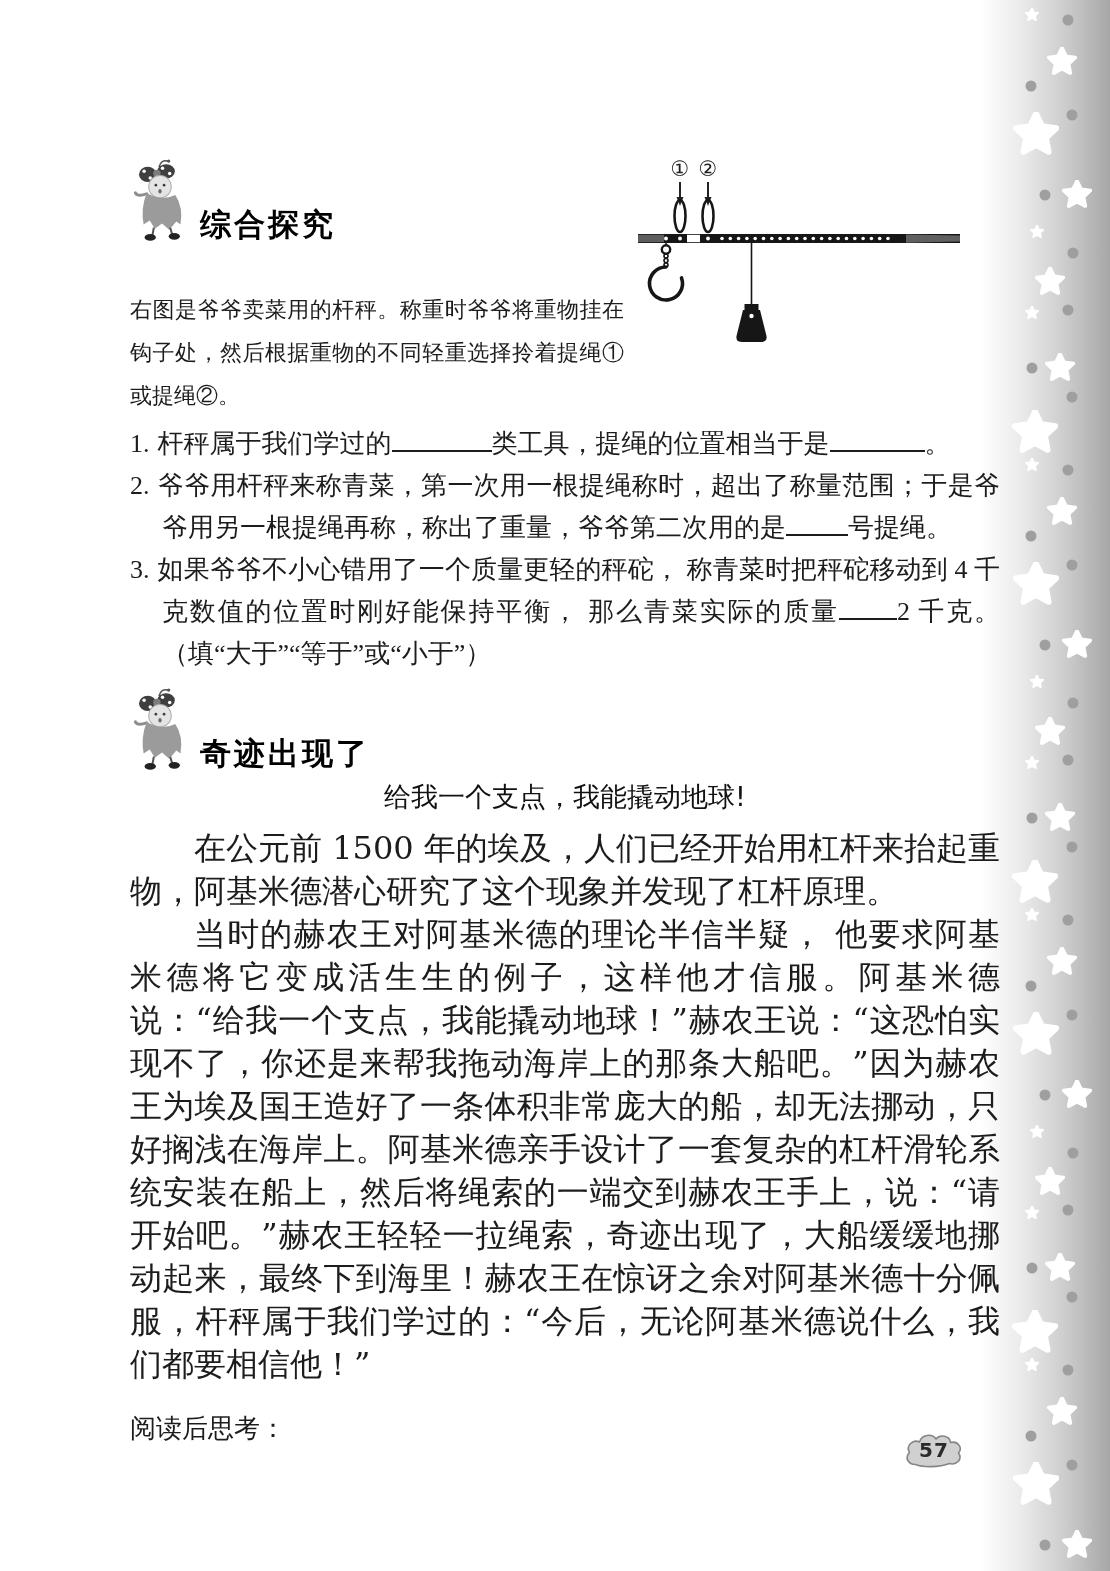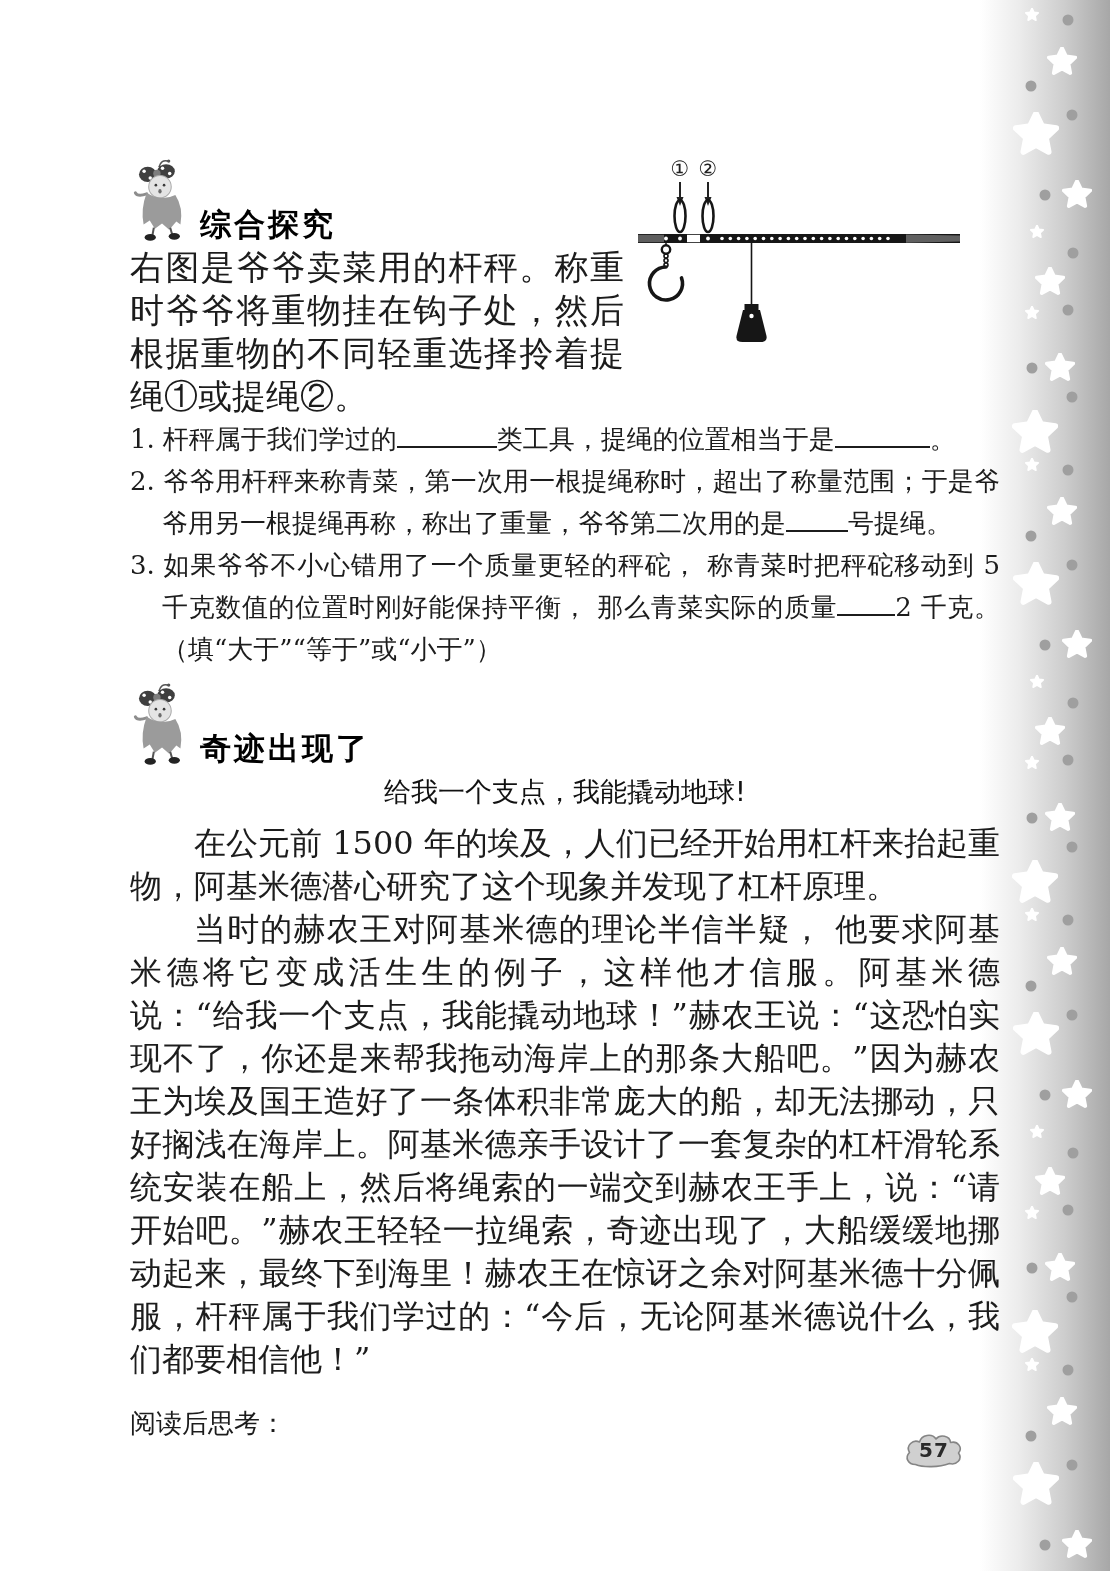--- a/index.html
+++ b/index.html
@@ -13,25 +13,25 @@
   .star{fill:#ffffff;stroke:#ffffff;stroke-width:3;stroke-linejoin:round;}
   .dot{fill:#9f9f9f;}
 
   .content{position:absolute;left:130px;top:158px;width:870px;}
 
   .sec-header{display:flex;align-items:flex-end;gap:8px;height:88px;}
   .sec-title{font-family:"DejaVu Sans",sans-serif;font-weight:bold;font-size:31px;
              letter-spacing:3px;color:#000;}
 
   .sec-explore{position:relative;}
-  .intro{width:494px;font-size:34px;line-height:43px;text-align:justify;}
+  .intro{width:494px;font-size:22px;line-height:43px;text-align:justify;margin-top:42px;}
   .steelyard{position:absolute;top:-4px;right:0;margin:0;}
   .fig-label{font-size:21px;font-family:"DejaVu Sans",sans-serif;fill:#222;text-anchor:middle;}
 
-  .questions{margin-top:0;}
+  .questions{margin-top:6px;font-family:Liberation Serif, serif;}
   .question{font-size:26px;line-height:42px;text-align:justify;
             padding-left:32px;text-indent:-32px;}
   .qnum{margin-right:8px;}
   .blank{display:inline-block;height:1em;border-bottom:2px solid #1c1c1c;vertical-align:baseline;}
 
   .sec-reading .sec-header{margin-top:14px;height:86px;}
   .article-title{font-family:"DejaVu Sans",sans-serif;font-size:27px;font-weight:normal;
                  text-align:center;margin:4px 0 12px;color:#111;}
   .para{font-size:32px;line-height:43px;text-align:justify;text-indent:2em;margin:0;}
   .after-label{font-size:26px;line-height:43px;margin-top:21px;}
@@ -220,21 +220,21 @@
             <rect x="114.5" y="150" width="14" height="6" fill="#161616"></rect>
             <path d="M113 156 L130 156 L136.5 182 Q137.5 188 130.5 188 L112.5 188 Q105.5 188 106.5 182 Z" fill="#161616"></path>
             <circle cx="121.5" cy="162" r="2.2" fill="#fff"></circle>
           </g>
         </svg>
       </figure>
 
       <div id="explore-questions" class="questions">
           <div class="question"><span class="qnum">1.</span><span class="qtext">杆秤属于我们学过的</span><span class="blank" style="width: 100px;"></span><span class="qtext">类工具，提绳的位置相当于是</span><span class="blank" style="width: 95px;"></span><span class="qtext">。</span></div>
           <div class="question"><span class="qnum">2.</span><span class="qtext">爷爷用杆秤来称青菜，第一次用一根提绳称时，超出了称量范围；于是爷爷用另一根提绳再称，称出了重量，爷爷第二次用的是</span><span class="blank" style="width: 62px;"></span><span class="qtext">号提绳。</span></div>
-          <div class="question"><span class="qnum">3.</span><span class="qtext">如果爷爷不小心错用了一个质量更轻的秤砣， 称青菜时把秤砣移动到 5 千克数值的位置时刚好能保持平衡， 那么青菜实际的质量</span><span class="blank" style="width: 58px;"></span><span class="qtext">2 千克。（填“大于”“等于”或“小于”）</span></div>
+          <div class="question"><span class="qnum">3.</span><span class="qtext">如果爷爷不小心错用了一个质量更轻的秤砣， 称青菜时把秤砣移动到 4 千克数值的位置时刚好能保持平衡， 那么青菜实际的质量</span><span class="blank" style="width: 58px;"></span><span class="qtext">2 千克。（填“大于”“等于”或“小于”）</span></div>
         </div>
     </section>
 
     <section class="sec sec-reading">
       <div class="sec-header">
         <span class="mascot">
           <svg width="62" height="86">
               <use href="#mascot-sym" width="62" height="86"></use>
             </svg>
         </span>

